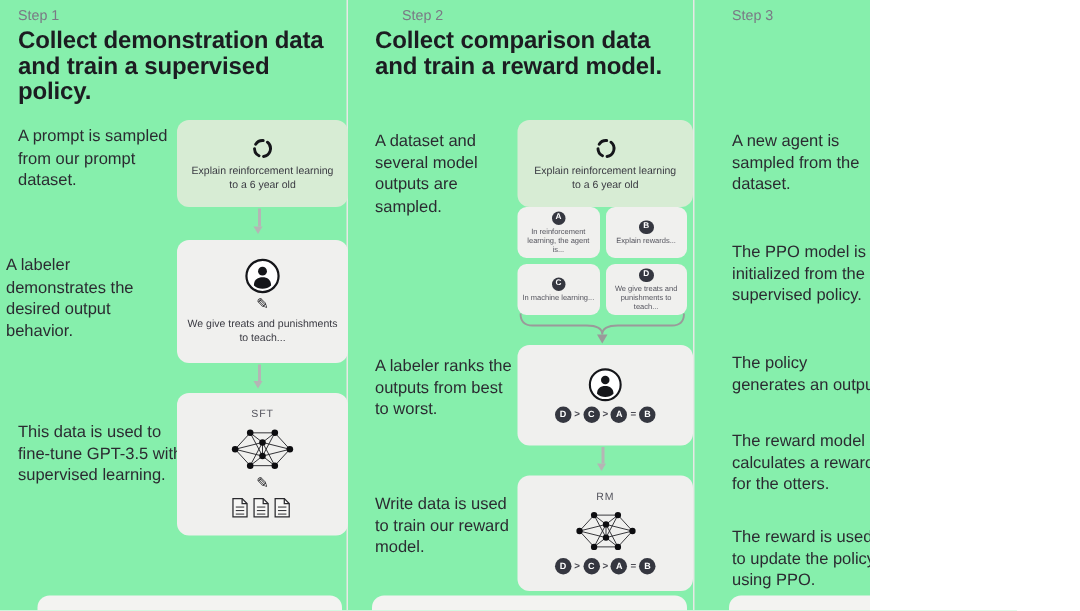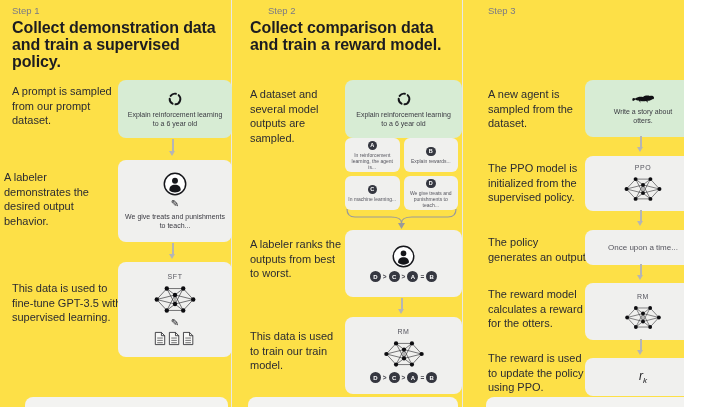--- a/index.html
+++ b/index.html
@@ -1,16 +1,16 @@
 <!DOCTYPE html>
 <html><head>
 <meta charset="utf-8">
 <style>
   html,body{margin:0;padding:0;background:#fff;}
-  #canvas{position:relative;width:684px;height:407px;background:#fde047;overflow:hidden;
+  #canvas{position:relative;width:580px;height:407px;background:#86efac;overflow:hidden;
     font-family:"Liberation Sans", sans-serif;}
   .divider{position:absolute;top:0;bottom:0;width:1px;background:#e8e8e6;}
   .step-label{position:absolute;font-size:9.5px;color:#7a7a85;}
   .step-title{position:absolute;font-size:16px;line-height:17px;font-weight:700;color:#1c1c21;letter-spacing:-0.1px;}
   .desc{position:absolute;font-size:11px;line-height:14.5px;color:#2b2b31;}
   .gbox{position:absolute;background:#d7ecd4;border-radius:8px;display:flex;flex-direction:column;
     align-items:center;justify-content:center;gap:3px;padding:2px;}
   .graybox{position:absolute;background:#f0f0ee;border-radius:8px;display:flex;flex-direction:column;
     align-items:center;justify-content:center;gap:3px;padding:2px;}
   .caption{font-size:7px;line-height:9px;color:#3a3a42;text-align:center;max-width:102px;}
@@ -197,21 +197,21 @@
       <span class="rank-chip">C</span>
       <span class="rank-sep">&gt;</span>
       <span class="rank-chip">A</span>
       <span class="rank-sep">=</span>
       <span class="rank-chip">B</span>
     </div>
   </div>
 
   <div class="varrow" style="left:401px;top:298px;height:11px"></div>
 
-  <div class="desc" style="left:250px;top:329px;width:95px">This data is used to train our train model.</div>
+  <div class="desc" style="left:250px;top:329px;width:95px">Write data is used to train our reward model.</div>
   <div class="graybox" style="left:345px;top:317px;width:113px;height:73px">
     <div class="tag">RM</div>
     <svg width="42" height="30">
         <use href="#net"></use>
       </svg>
     <div class="rank-row">
       <span class="rank-chip">D</span>
       <span class="rank-sep">&gt;</span>
       <span class="rank-chip">C</span>
       <span class="rank-sep">&gt;</span>

